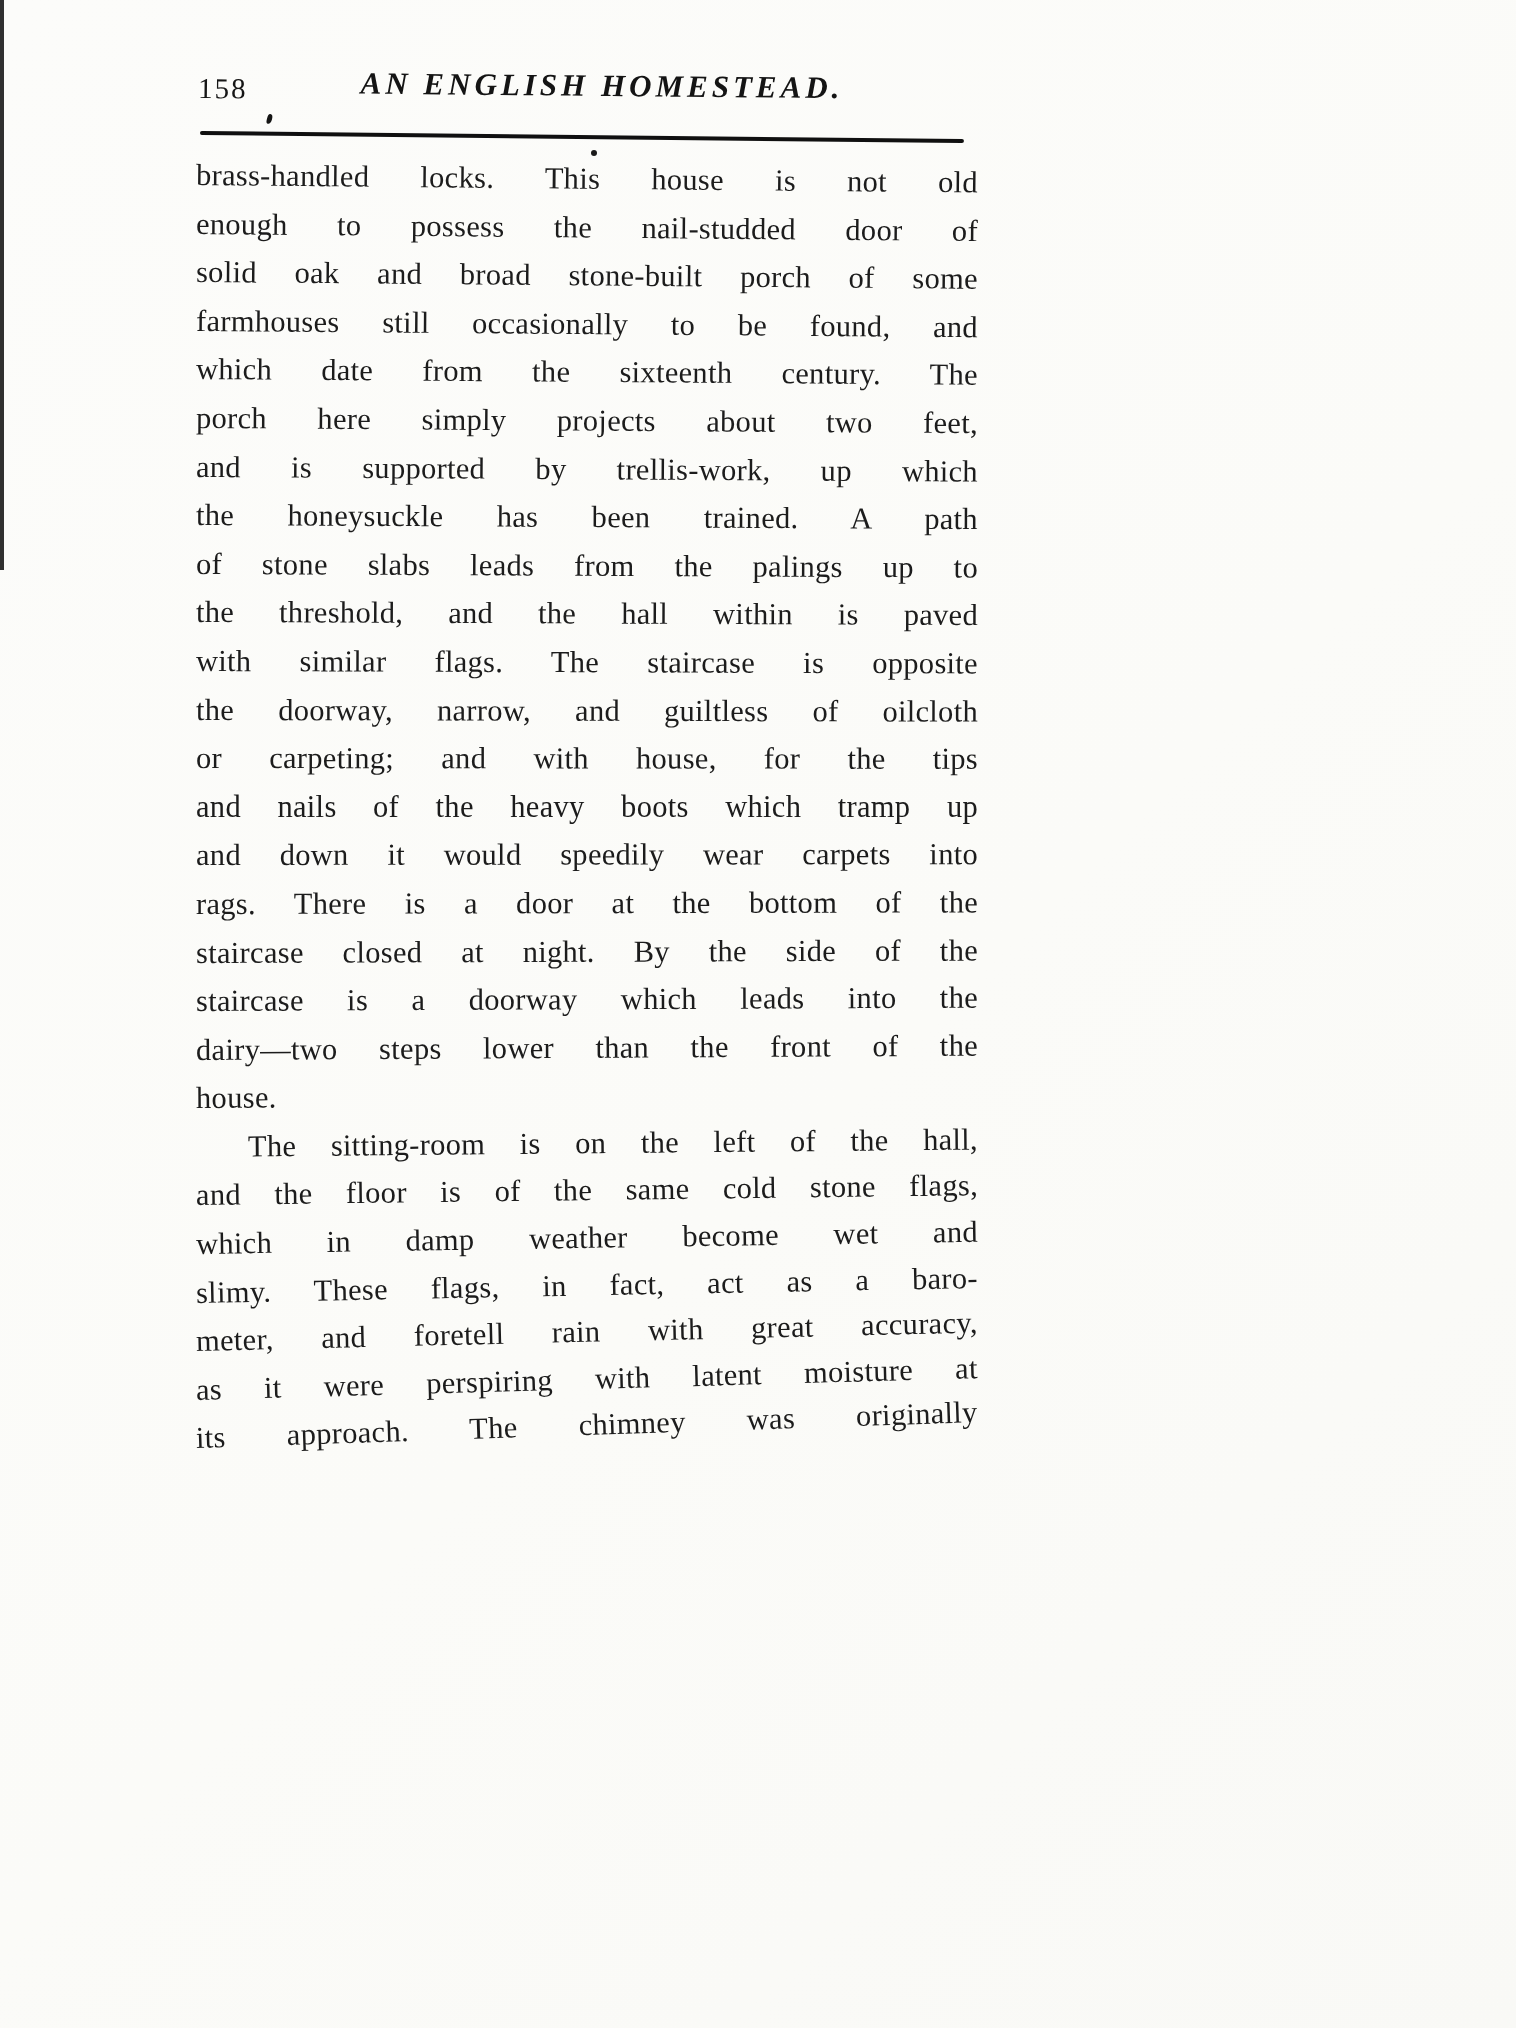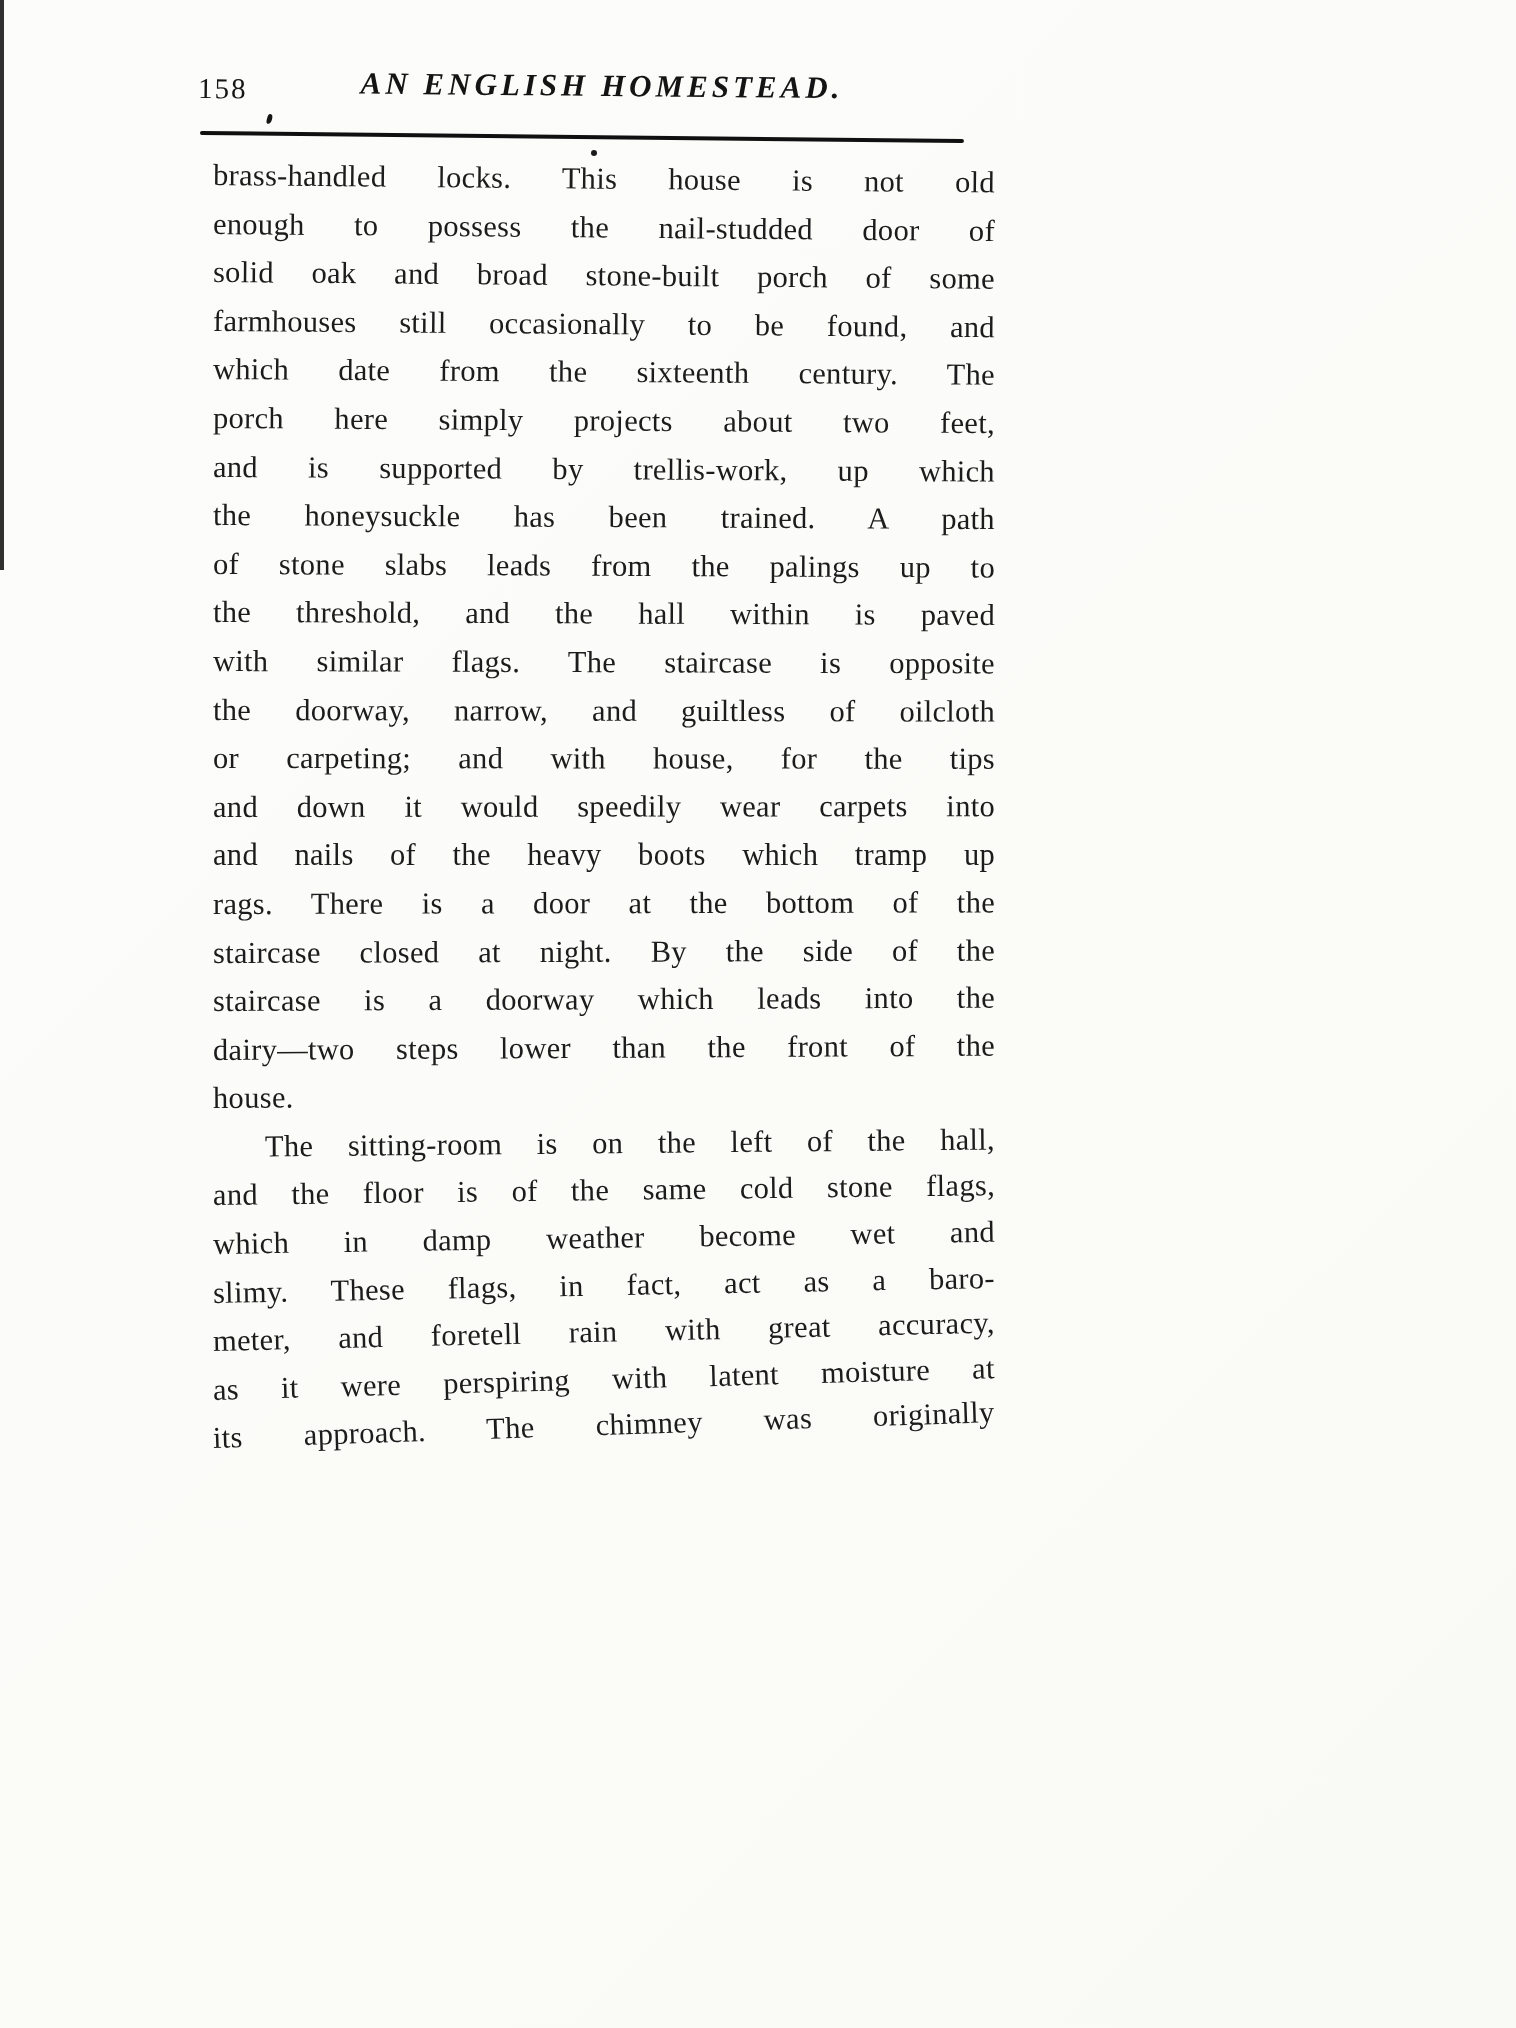--- a/index.html
+++ b/index.html
@@ -88,21 +88,21 @@
     left: 591px;
     top: 150px;
     width: 6px;
     height: 6px;
     background: #1a1a1a;
     border-radius: 50%;
   }
 
   .body-text {
     position: absolute;
-    left: 213px;
+    left: 196px;
     top: 151px;
     width: 782px;
   }
 
   .line {
     display: block;
     font-size: 30.5px;
     line-height: 48.6px;
     letter-spacing: .3px;
     word-spacing: 2px;
@@ -146,22 +146,22 @@
       <span class="line" style="--tilt:0.46deg">farmhouses still occasionally to be found, and</span>
       <span class="line" style="--tilt:0.42deg">which date from the sixteenth century. The</span>
       <span class="line" style="--tilt:0.38deg">porch here simply projects about two feet,</span>
       <span class="line" style="--tilt:0.34deg">and is supported by trellis-work, up which</span>
       <span class="line" style="--tilt:0.30deg">the honeysuckle has been trained. A path</span>
       <span class="line" style="--tilt:0.26deg">of stone slabs leads from the palings up to</span>
       <span class="line" style="--tilt:0.22deg">the threshold, and the hall within is paved</span>
       <span class="line" style="--tilt:0.18deg">with similar flags. The staircase is opposite</span>
       <span class="line" style="--tilt:0.12deg">the doorway, narrow, and guiltless of oilcloth</span>
       <span class="line" style="--tilt:0.06deg">or carpeting; and with house, for the tips</span>
+      <span class="line" style="--tilt:0deg">and nails of the heavy boots which tramp up</span>
       <span class="line" style="--tilt:-0.06deg">and down it would speedily wear carpets into</span>
-      <span class="line" style="--tilt:0deg">and nails of the heavy boots which tramp up</span>
       <span class="line" style="--tilt:-0.12deg">rags. There is a door at the bottom of the</span>
       <span class="line" style="--tilt:-0.18deg">staircase closed at night. By the side of the</span>
       <span class="line" style="--tilt:-0.25deg">staircase is a doorway which leads into the</span>
       <span class="line" style="--tilt:-0.32deg">dairy—two steps lower than the front of the</span>
       <span class="line last" style="--tilt:-0.40deg">house.</span>
     </p>
 
     <p class="para">
       <span class="line indent" style="--tilt:-0.55deg">The sitting-room is on the left of the hall,</span>
       <span class="line" style="--tilt:-0.72deg">and the floor is of the same cold stone flags,</span>

